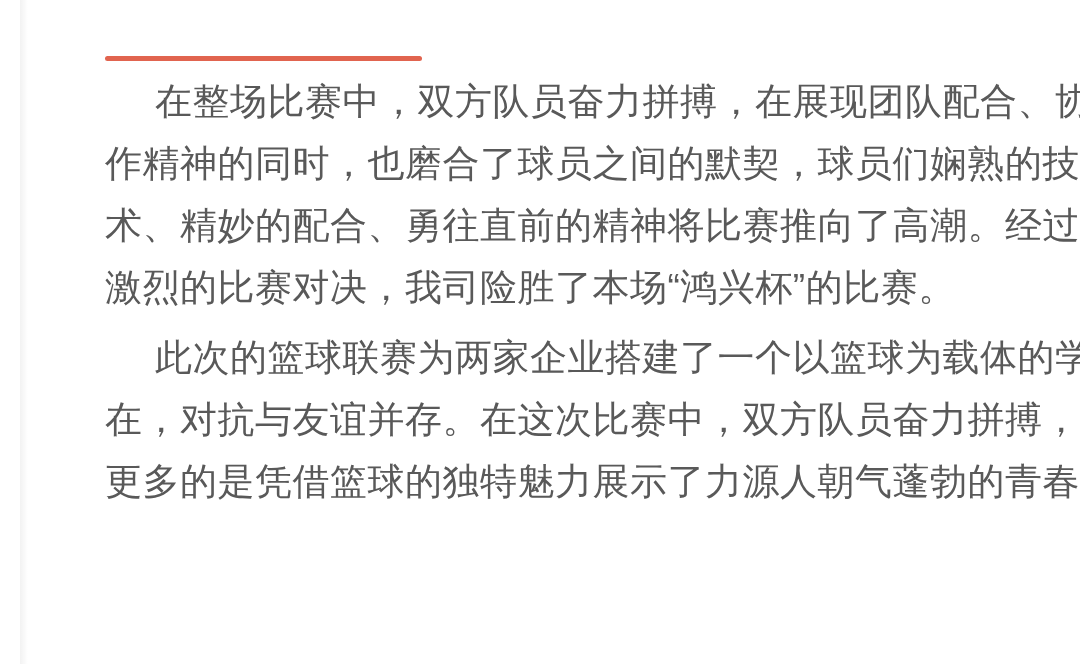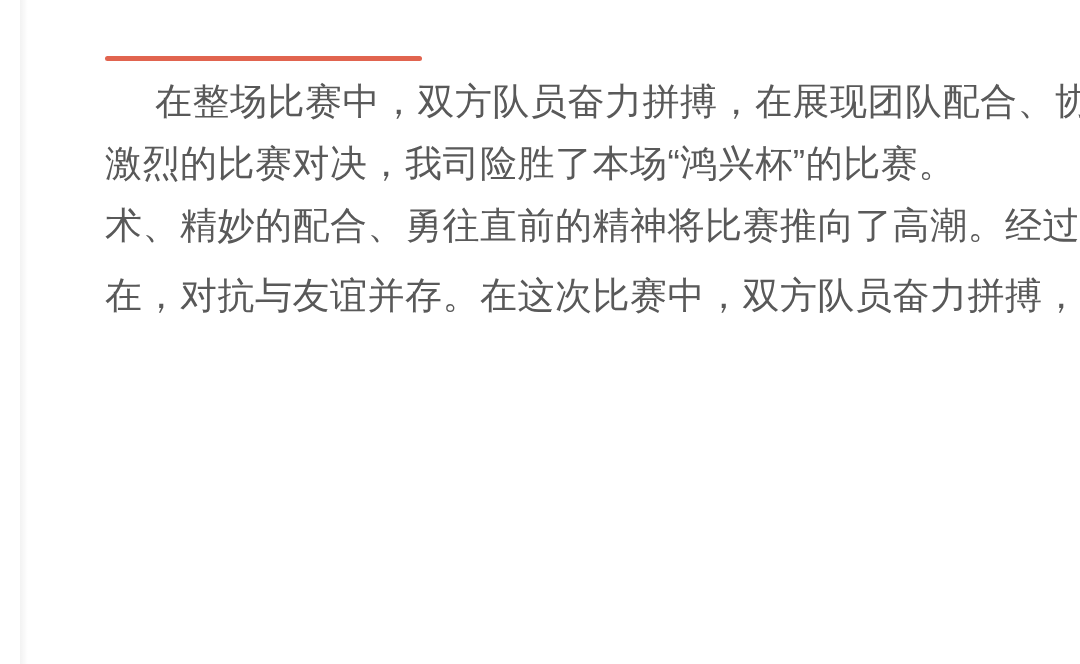--- a/index.html
+++ b/index.html
@@ -73,22 +73,25 @@
 
   <div class="edge left"></div>
   <div class="edge right"></div>
 
   <div class="divider" style="background: rgb(225, 100, 79);"></div>
 
   <div class="article" style="color: rgb(89, 89, 89);">
 
     <p class="para">
       <span class="line indent">在整场比赛中，双方队员奋力拼搏，在展现团队配合、协</span>
+      <span class="line">作精神的同时，也磨合了球员之间的默契，球员们娴熟的技</span>
+      <span class="line">术、精妙的配合、勇往直前的精神将比赛推向了高潮。经过</span>
       <span class="line">激烈的比赛对决，我司险胜了本场“鸿兴杯”的比赛。</span>
-      <span class="line">术、精妙的配合、勇往直前的精神将比赛推向了高潮。经过</span>
     </p>
 
     <p class="para">
+      <span class="line indent">此次的篮球联赛为两家企业搭建了一个以篮球为载体的学</span>
       <span class="line">在，对抗与友谊并存。在这次比赛中，双方队员奋力拼搏，</span>
+      <span class="line">更多的是凭借篮球的独特魅力展示了力源人朝气蓬勃的青春</span>
     </p>
 
   </div>
 </div>
 
 </body></html>

